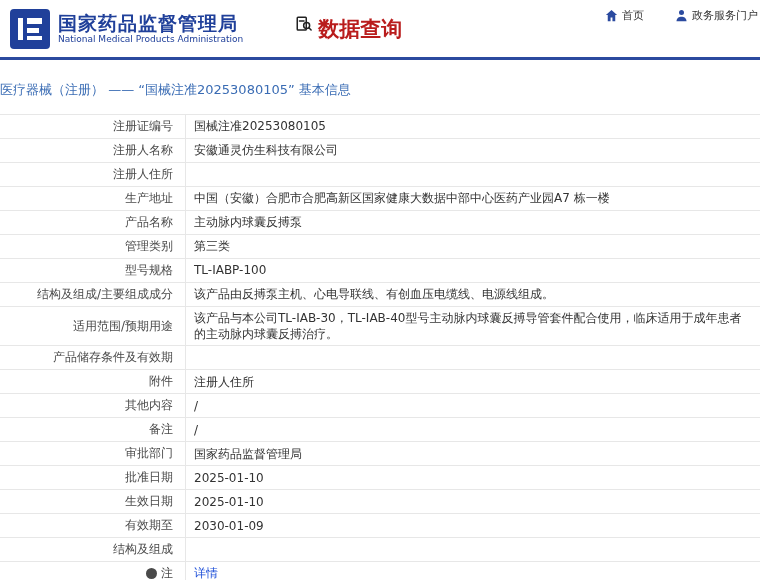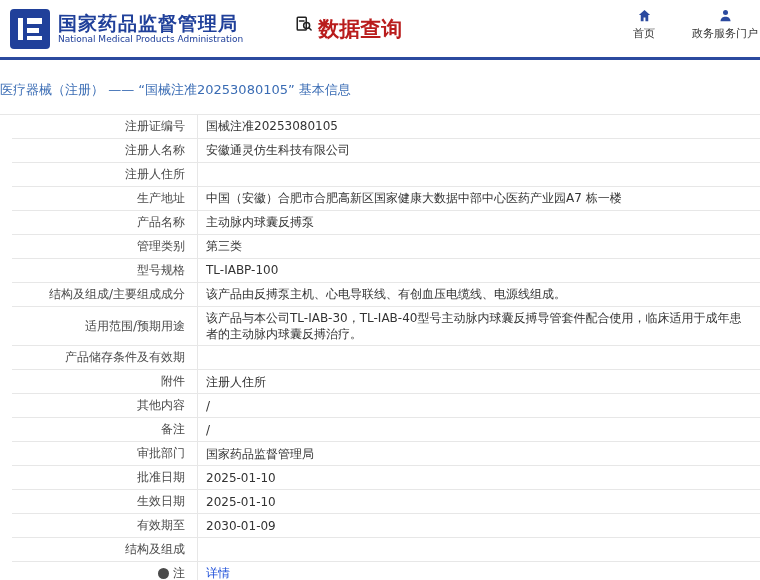--- a/index.html
+++ b/index.html
@@ -10,31 +10,31 @@
   .header { height:57px; display:flex; align-items:center; padding-left:10px; position:relative; background:#fff; }
   .logo { display:flex; align-items:center; gap:8px; cursor:pointer; }
   .logo-icon { width:40px; height:40px; flex:0 0 auto; }
   .org-zh { font-size:19px; font-weight:bold; color:#20409a; letter-spacing:1px; line-height:1.1; }
   .org-en { font-size:9px; color:#20409a; margin-top:0; }
 
   .section-title { display:flex; align-items:flex-start; gap:5px; margin-left:52px; font-size:21px; font-weight:bold; color:#b91c1c; cursor:pointer; }
   .section-title svg { display:block; }
 
   .top-nav { position:absolute; right:2px; top:8px; display:flex; gap:26px; }
-  .nav-item { display:flex; flex-direction:column; align-items:center; gap:3px; min-width:44px; cursor:pointer; }
+  .nav-item { display:flex; flex-direction:row; align-items:center; gap:3px; min-width:44px; cursor:pointer; }
   .nav-item .nav-label { font-size:11px; color:#333; white-space:nowrap; }
 
   .header-line { height:3px; background:#2b4a9f; }
 
   
   .breadcrumb { padding:21px 0 15px 0; font-size:13px; color:#3a6cb4; }
 
   
   .info-table { width:100%; border-top:1px solid #e7e7e7; }
-  .row { display:flex; min-height:24px; border-bottom:1px solid #e7e7e7;margin-left:12px; }
+  .row { display:flex; min-height:24px; border-bottom:1px solid #e7e7e7; }
   .label-cell { width:186px; flex:0 0 186px; border-right:1px solid #e7e7e7;
                 display:flex; align-items:center; justify-content:flex-end;
                 padding:3px 12px 3px 4px; font-size:12px; color:#4a4a4a; text-align:right; }
   .value-cell { flex:1; display:flex; align-items:center; padding:3px 8px;
                 font-size:12px; color:#333; line-height:1.35; }
   .value-cell a { color:#1d4ed8; text-decoration:none;font-family:Liberation Mono, monospace; }
   .label-icon { display:none; width:11px; height:11px; border-radius:50%; background:#4a4a4a; margin-right:4px; flex:0 0 auto; }
 </style>
 </head>
 <body>

